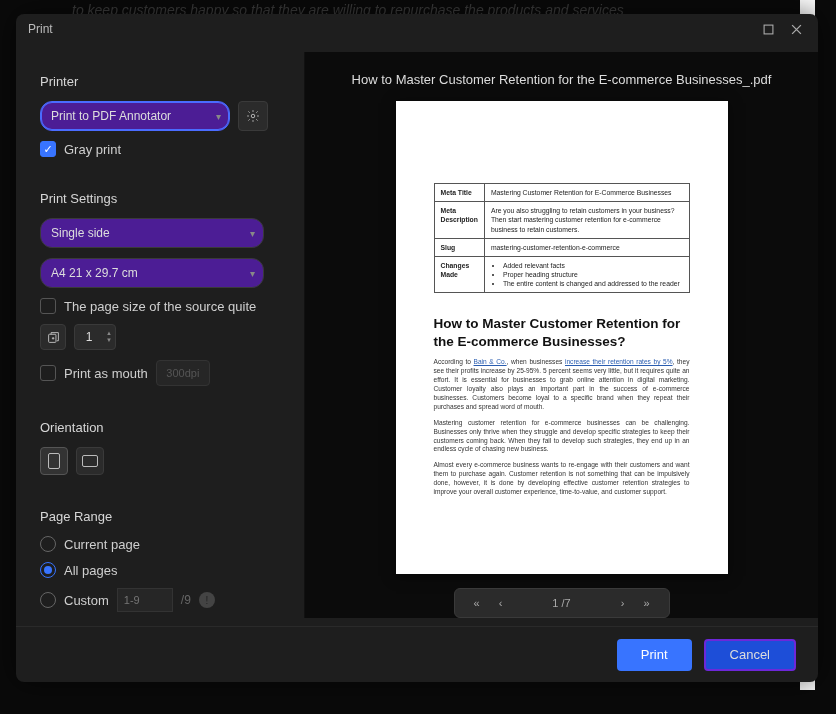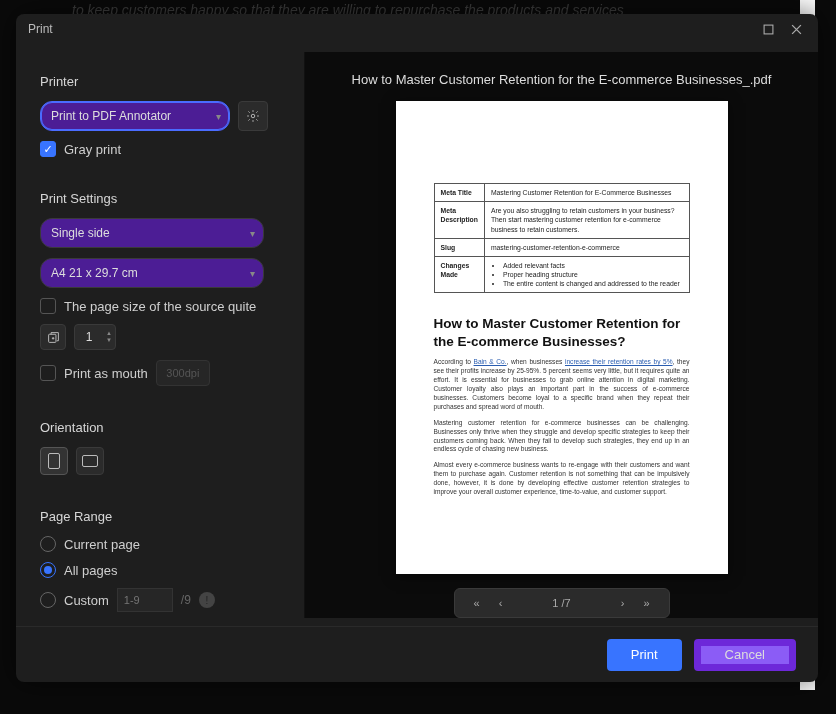--- a/index.html
+++ b/index.html
@@ -50,21 +50,21 @@
   .doc-h1 { font-size:13.5px; font-weight:600; margin:0 0 8px; line-height:1.3; color:#111; }
   .doc-p { text-align:justify; margin-bottom:7px; color:#333; font-size:6.6px; }
   .doc-p a { color:#2a5db0; text-decoration:underline; }
   .pager { margin-top:14px; width:216px; height:30px; background:#2b2b2b; border:1px solid #3a3a3a; border-radius:6px; display:flex; align-items:center; justify-content:space-between; padding:0 10px; font-size:11px; color:#aaa; }
   .pager .seg { width:24px; text-align:center; cursor:pointer; }
   .pager .num { flex:1; text-align:center; }
 
   .footer { height:56px; border-top:1px solid #2a2a2a; display:flex; align-items:center; justify-content:flex-end; gap:12px; padding:0 22px; }
   .btn { height:32px; padding:0 24px; border-radius:4px; font-size:13px; display:flex; align-items:center; justify-content:center; cursor:pointer; }
   .btn-primary { background:#3874ff; color:#fff; }
-  .btn-secondary { background:#8b5cf6; border:7px solid #6d28d9; color:#ddd; }
+  .btn-secondary { background:#1d4ed8; border:2px solid #6d28d9; color:#ddd; }
   .sep { height:16px; }
 </style>
 </head>
 <body>
 
 <div class="bg-text">to keep customers happy so that they are willing to repurchase the products and services</div>
 <div class="shell-wrap"></div>
 
 <div class="dialog">
   <div class="titlebar">

